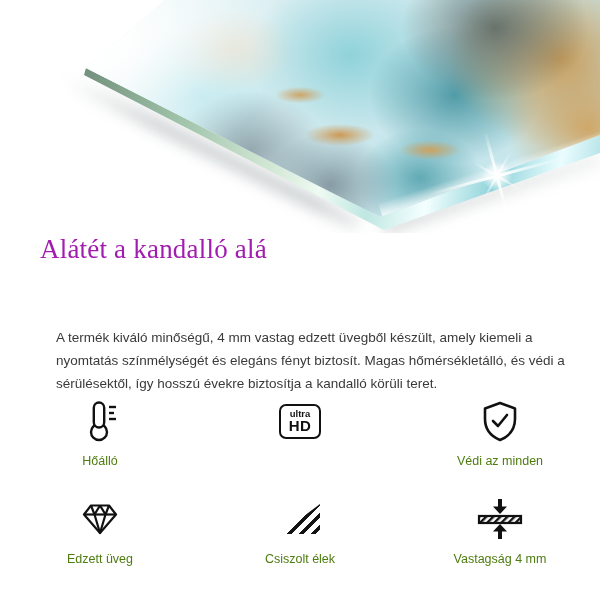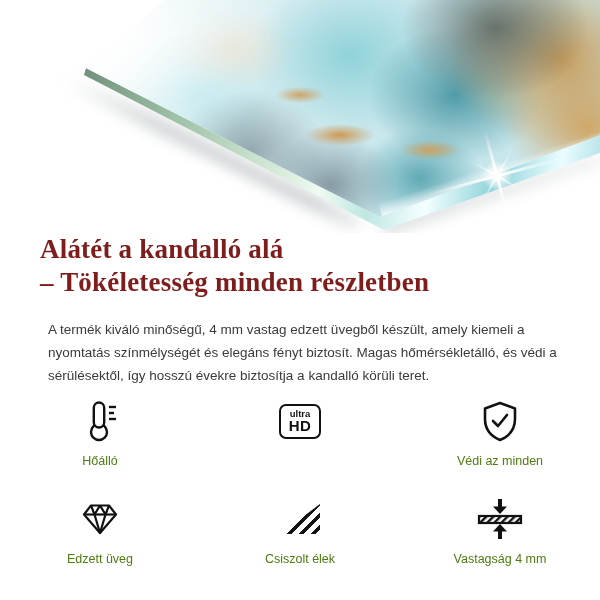--- a/index.html
+++ b/index.html
@@ -50,24 +50,24 @@
     background:linear-gradient(to bottom,rgba(255,255,255,0),#fff 45%,#fff 55%,rgba(255,255,255,0));}
   .ray-d1{width:54px;height:2px;transform:translate(-50%,-50%) rotate(45deg);
     background:linear-gradient(to right,rgba(255,255,255,0),#fff,rgba(255,255,255,0));}
   .ray-d2{width:54px;height:2px;transform:translate(-50%,-50%) rotate(-45deg);
     background:linear-gradient(to right,rgba(255,255,255,0),#fff,rgba(255,255,255,0));}
   .core{width:30px;height:30px;transform:translate(-50%,-50%);border-radius:50%;
     background:radial-gradient(circle,#fff 8%,rgba(255,255,255,.55) 40%,rgba(255,255,255,0) 72%);}
 
   
   .title{position:absolute;left:40px;top:233px;margin:0;
-    font-family:"Liberation Serif","DejaVu Serif",serif;font-weight:700;
-    font-size:27px;line-height:33px;color:#7f1d1d;letter-spacing:.2px;}
+    font-family:"Liberation Serif","DejaVu Serif",serif;font-weight:400;
+    font-size:27px;line-height:33px;color:#a21caf;letter-spacing:.2px;}
   .title span{display:block;}
-  .desc{position:absolute;left:40px;top:310px;width:524px;margin:8px;
+  .desc{position:absolute;left:40px;top:310px;width:524px;margin:16px;
     font-size:13.5px;line-height:23px;color:#3a3a3a;}
 
   
   .features{position:absolute;left:0;top:399px;width:600px;
     display:grid;grid-template-columns:1fr 1fr 1fr;row-gap:28px;justify-items:center;}
   .feature{display:flex;flex-direction:column;align-items:center;}
   .icon-box{height:44px;display:flex;align-items:center;justify-content:center;}
   .feature .label{margin-top:11px;font-size:12.5px;color:#4d7c0f;line-height:15px;}
 
   .uhd{width:42px;height:35px;border:2.6px solid #111;border-radius:7px;box-sizing:border-box;
@@ -97,21 +97,20 @@
       <span class="ray-h"></span>
       <span class="ray-v"></span>
       <span class="ray-d1"></span>
       <span class="ray-d2"></span>
       <span class="core"></span>
     </div>
   </div>
 
   <h1 class="title">
     <span>Alátét a kandalló alá</span>
-    <span>– Tökéletesség minden részletben</span>
   </h1>
 
   <p class="desc">A termék kiváló minőségű, 4 mm vastag edzett üvegből készült, amely kiemeli a nyomtatás színmélységét és elegáns fényt biztosít. Magas hőmérsékletálló, és védi a sérülésektől, így hosszú évekre biztosítja a kandalló körüli teret.</p>
 
   <div class="features">
 
     <div class="feature">
       <div class="icon-box">
         <svg width="40" height="42" viewBox="0 0 40 42" fill="none" stroke="#111" stroke-width="2.4">
           <circle cx="19" cy="32" r="8" fill="#fff"></circle>

